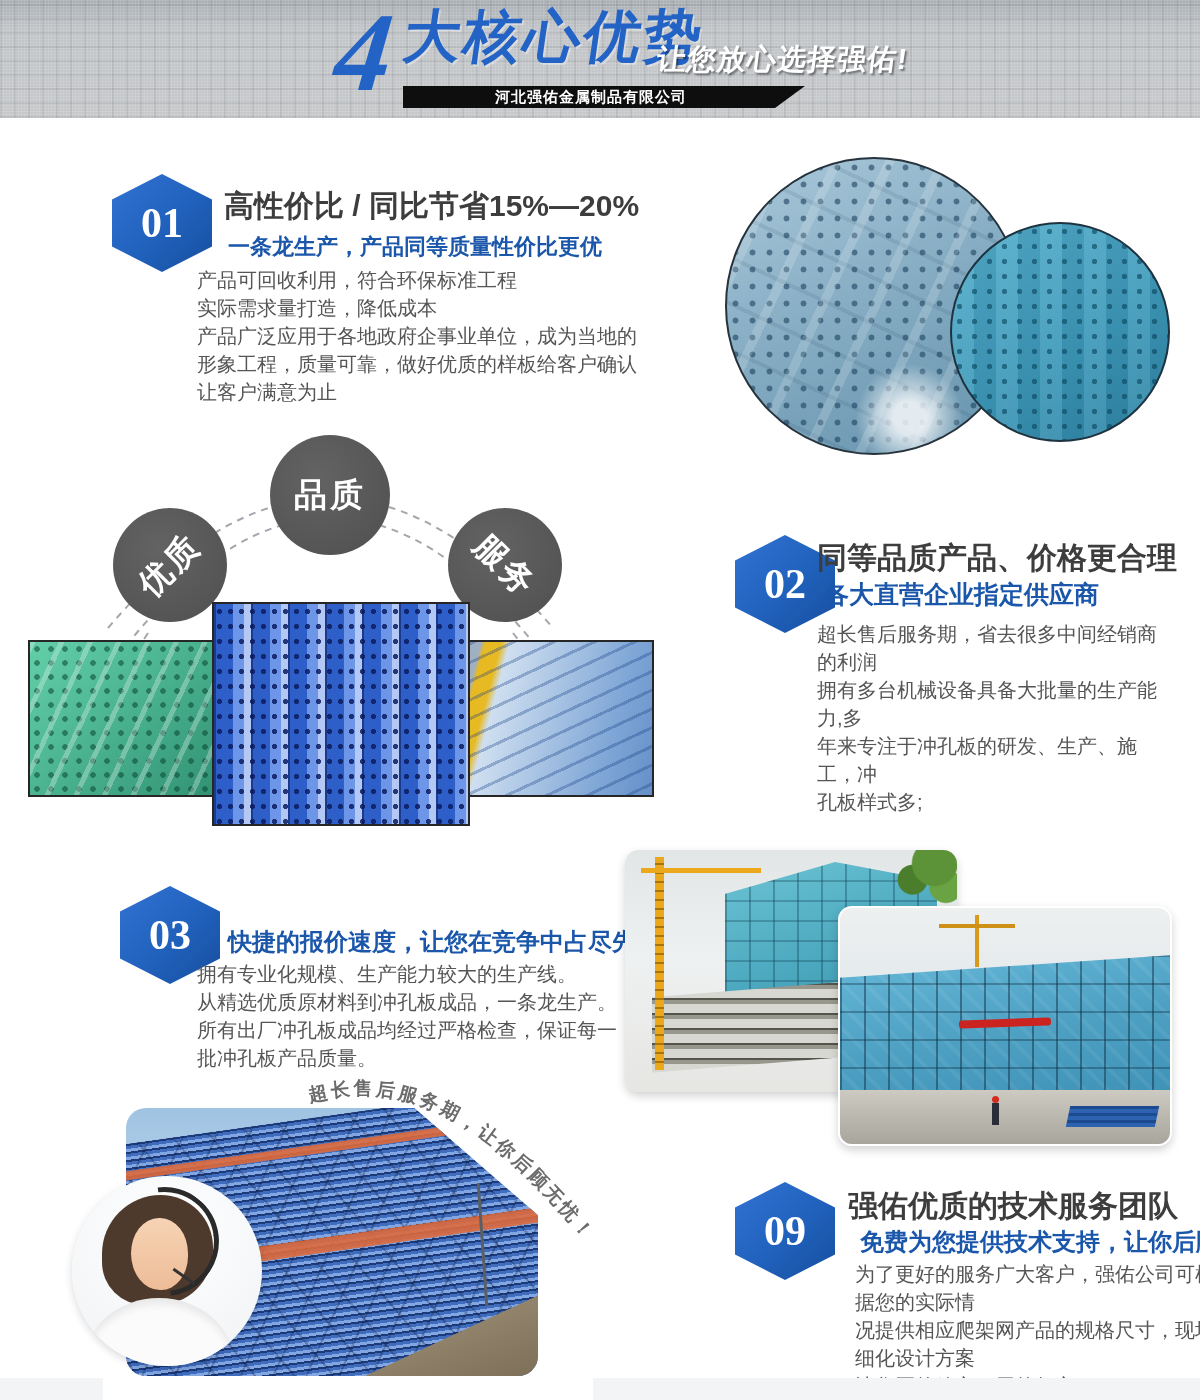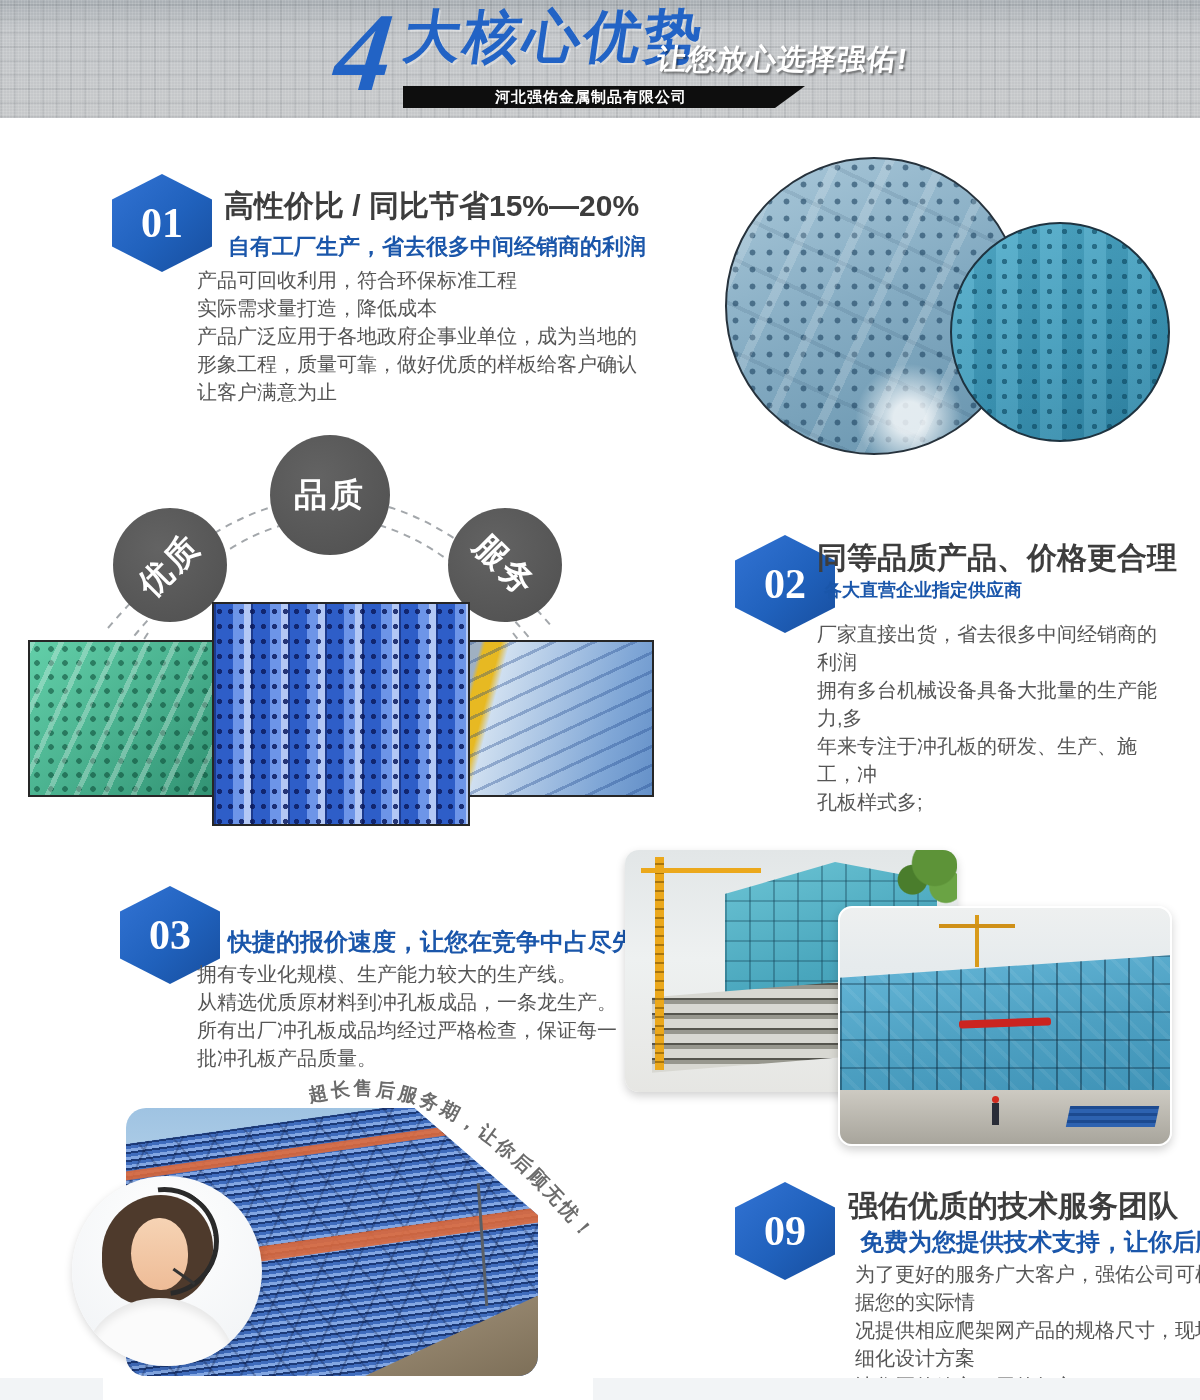--- a/index.html
+++ b/index.html
@@ -161,21 +161,21 @@
     <div class="head-slogan">让您放心选择强佑!</div>
     <div class="company-bar">
       <span>河北强佑金属制品有限公司</span>
     </div>
   </div>
 
   <div class="hex" style="left:112px;top:174px;">
     <span>01</span>
   </div>
   <div class="adv-title" style="left:224px;top:186px;">高性价比 / 同比节省15%—20%</div>
-  <div class="adv-sub" style="left:228px;top:232px;font-size:22px;">自有工厂生产，省去很多中间经销商的利润</div>
+  <div class="adv-sub" style="left:228px;top:232px;font-size:22px;">一条龙生产，产品同等质量性价比更优</div>
   <div class="adv-body" style="left:197px;top:266px;width:440px;">产品可回收利用，符合环保标准工程
 实际需求量打造，降低成本
 产品广泛应用于各地政府企事业单位，成为当地的
 形象工程，质量可靠，做好优质的样板给客户确认
 让客户满意为止</div>
 
   <div class="panel-circle pc-big"></div>
   <div class="panel-circle pc-small"></div>
 
   <svg class="dash-svg" width="620" height="330" viewBox="0 0 620 330">
@@ -195,22 +195,22 @@
   </div>
 
   <div class="collage cl-green"></div>
   <div class="collage cl-center"></div>
   <div class="collage cl-right"></div>
 
   <div class="hex" style="left:735px;top:535px;">
     <span>02</span>
   </div>
   <div class="adv-title serif" style="left:817px;top:538px;">同等品质产品、价格更合理</div>
-  <div class="adv-sub" style="left:824px;top:578px;font-size:18px;">各大直营企业指定供应商</div>
-  <div class="adv-body" style="left:817px;top:620px;width:345px;">厂家直接出货，省去很多中间经销商的利润
+  <div class="adv-sub" style="left:824px;top:578px;font-size:25px;">各大直营企业指定供应商</div>
+  <div class="adv-body" style="left:817px;top:620px;width:345px;">超长售后服务期，省去很多中间经销商的利润
 拥有多台机械设备具备大批量的生产能力,多
 年来专注于冲孔板的研发、生产、施工，冲
 孔板样式多;</div>
 
   <div class="hex" style="left:120px;top:886px;">
     <span>03</span>
   </div>
   <div class="adv-sub" style="left:228px;top:926px;font-size:24px;">快捷的报价速度，让您在竞争中占尽先机</div>
   <div class="adv-body" style="left:197px;top:960px;width:430px;">拥有专业化规模、生产能力较大的生产线。
 从精选优质原材料到冲孔板成品，一条龙生产。

